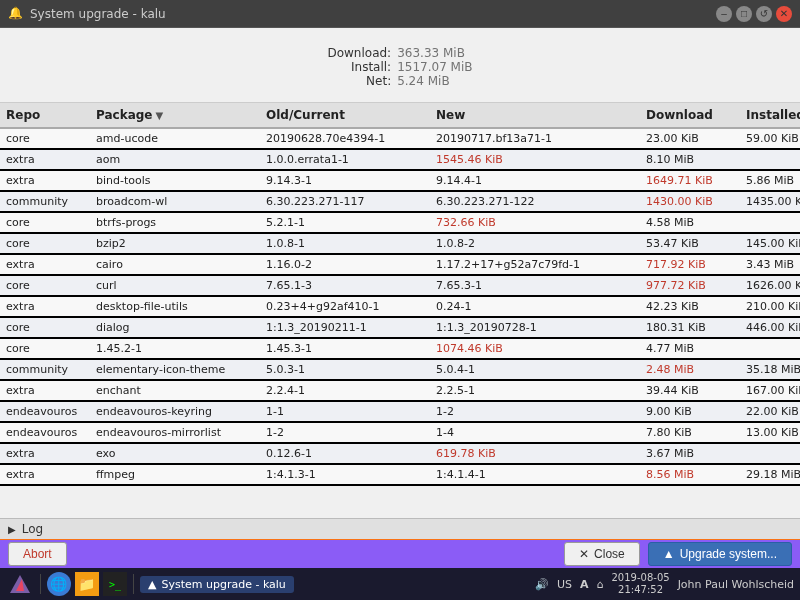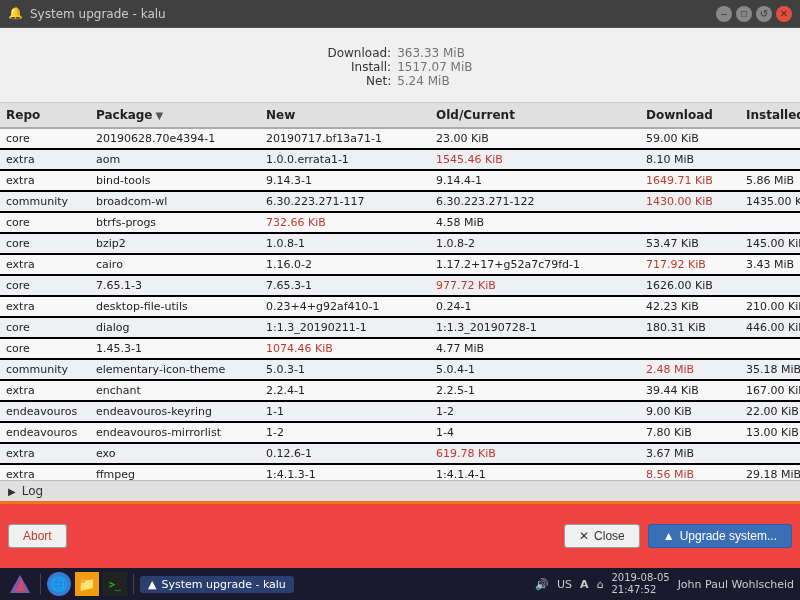--- a/index.html
+++ b/index.html
@@ -168,26 +168,26 @@
       align-items: center;
       gap: 6px;
       cursor: pointer;
     }
     .log-arrow {
       font-size: 10px;
     }
 
     
     .bottom-bar {
-      background: #ef4444;
-      padding: 20px 8px;
+      background: #8b5cf6;
+      padding: 2px 8px;
       display: flex;
       justify-content: space-between;
       align-items: center;
-      border-top: 3px solid #f97316;
+      border-top: 1px solid #f97316;
     }
     .bottom-left {
       display: flex;
       gap: 8px;
     }
     .bottom-right {
       display: flex;
       gap: 8px;
     }
     .btn {
@@ -283,21 +283,21 @@
     .taskbar-right {
       display: flex;
       align-items: center;
       gap: 8px;
       color: #ccc;
       font-size: 11px;
     }
     .taskbar-clock {
       display: flex;
       flex-direction: column;
-      align-items: flex-start;
+      align-items: center;
       font-size: 10px;
       color: #ccc;
       line-height: 1.2;
     }
 
     
     .endeavour-logo {
       width: 0;
       height: 0;
       border-left: 10px solid transparent;
@@ -353,28 +353,29 @@
   </div>
 
   <div class="table-container">
     <div class="table-header">
       <div class="th">Repo</div>
       <div class="th">
         <span class="th-sort">
           Package <span class="sort-icon">▼</span>
         </span>
       </div>
+      <div class="th">Old/Current</div>
       <div class="th">New</div>
-      <div class="th">Old/Current</div>
       <div class="th">Download</div>
       <div class="th">Installed</div>
     </div>
     <div class="table-body" id="table-body">
     <div class="table-row">
           <div class="td">core</div>
+          <div class="td">amd-ucode</div>
           <div class="td">20190628.70e4394-1</div>
           <div class="td">20190717.bf13a71-1</div>
           <div class="td">23.00 KiB</div>
           <div class="td">59.00 KiB</div>
         </div>
         <div class="table-row">
           <div class="td">extra</div>
           <div class="td">aom</div>
           <div class="td">1.0.0.errata1-1</div>
           <div class="td td-download-highlight">1545.46 KiB</div>
@@ -392,20 +393,21 @@
           <div class="td">community</div>
           <div class="td">broadcom-wl</div>
           <div class="td">6.30.223.271-117</div>
           <div class="td">6.30.223.271-122</div>
           <div class="td td-download-highlight">1430.00 KiB</div>
           <div class="td">1435.00 KiB</div>
         </div>
         <div class="table-row">
           <div class="td">core</div>
           <div class="td">btrfs-progs</div>
+          <div class="td">5.2.1-1</div>
           <div class="td td-download-highlight">732.66 KiB</div>
           <div class="td">4.58 MiB</div>
         </div>
         <div class="table-row">
           <div class="td">core</div>
           <div class="td">bzip2</div>
           <div class="td">1.0.8-1</div>
           <div class="td">1.0.8-2</div>
           <div class="td">53.47 KiB</div>
           <div class="td">145.00 KiB</div>
@@ -413,20 +415,21 @@
         <div class="table-row">
           <div class="td">extra</div>
           <div class="td">cairo</div>
           <div class="td">1.16.0-2</div>
           <div class="td">1.17.2+17+g52a7c79fd-1</div>
           <div class="td td-download-highlight">717.92 KiB</div>
           <div class="td">3.43 MiB</div>
         </div>
         <div class="table-row">
           <div class="td">core</div>
+          <div class="td">curl</div>
           <div class="td">7.65.1-3</div>
           <div class="td">7.65.3-1</div>
           <div class="td td-download-highlight">977.72 KiB</div>
           <div class="td">1626.00 KiB</div>
         </div>
         <div class="table-row">
           <div class="td">extra</div>
           <div class="td">desktop-file-utils</div>
           <div class="td">0.23+4+g92af410-1</div>
           <div class="td">0.24-1</div>
@@ -436,20 +439,21 @@
         <div class="table-row">
           <div class="td">core</div>
           <div class="td">dialog</div>
           <div class="td">1:1.3_20190211-1</div>
           <div class="td">1:1.3_20190728-1</div>
           <div class="td">180.31 KiB</div>
           <div class="td">446.00 KiB</div>
         </div>
         <div class="table-row">
           <div class="td">core</div>
+          <div class="td">1.45.2-1</div>
           <div class="td">1.45.3-1</div>
           <div class="td td-download-highlight">1074.46 KiB</div>
           <div class="td">4.77 MiB</div>
         </div>
         <div class="table-row">
           <div class="td">community</div>
           <div class="td">elementary-icon-theme</div>
           <div class="td">5.0.3-1</div>
           <div class="td">5.0.4-1</div>
           <div class="td td-download-highlight">2.48 MiB</div>

